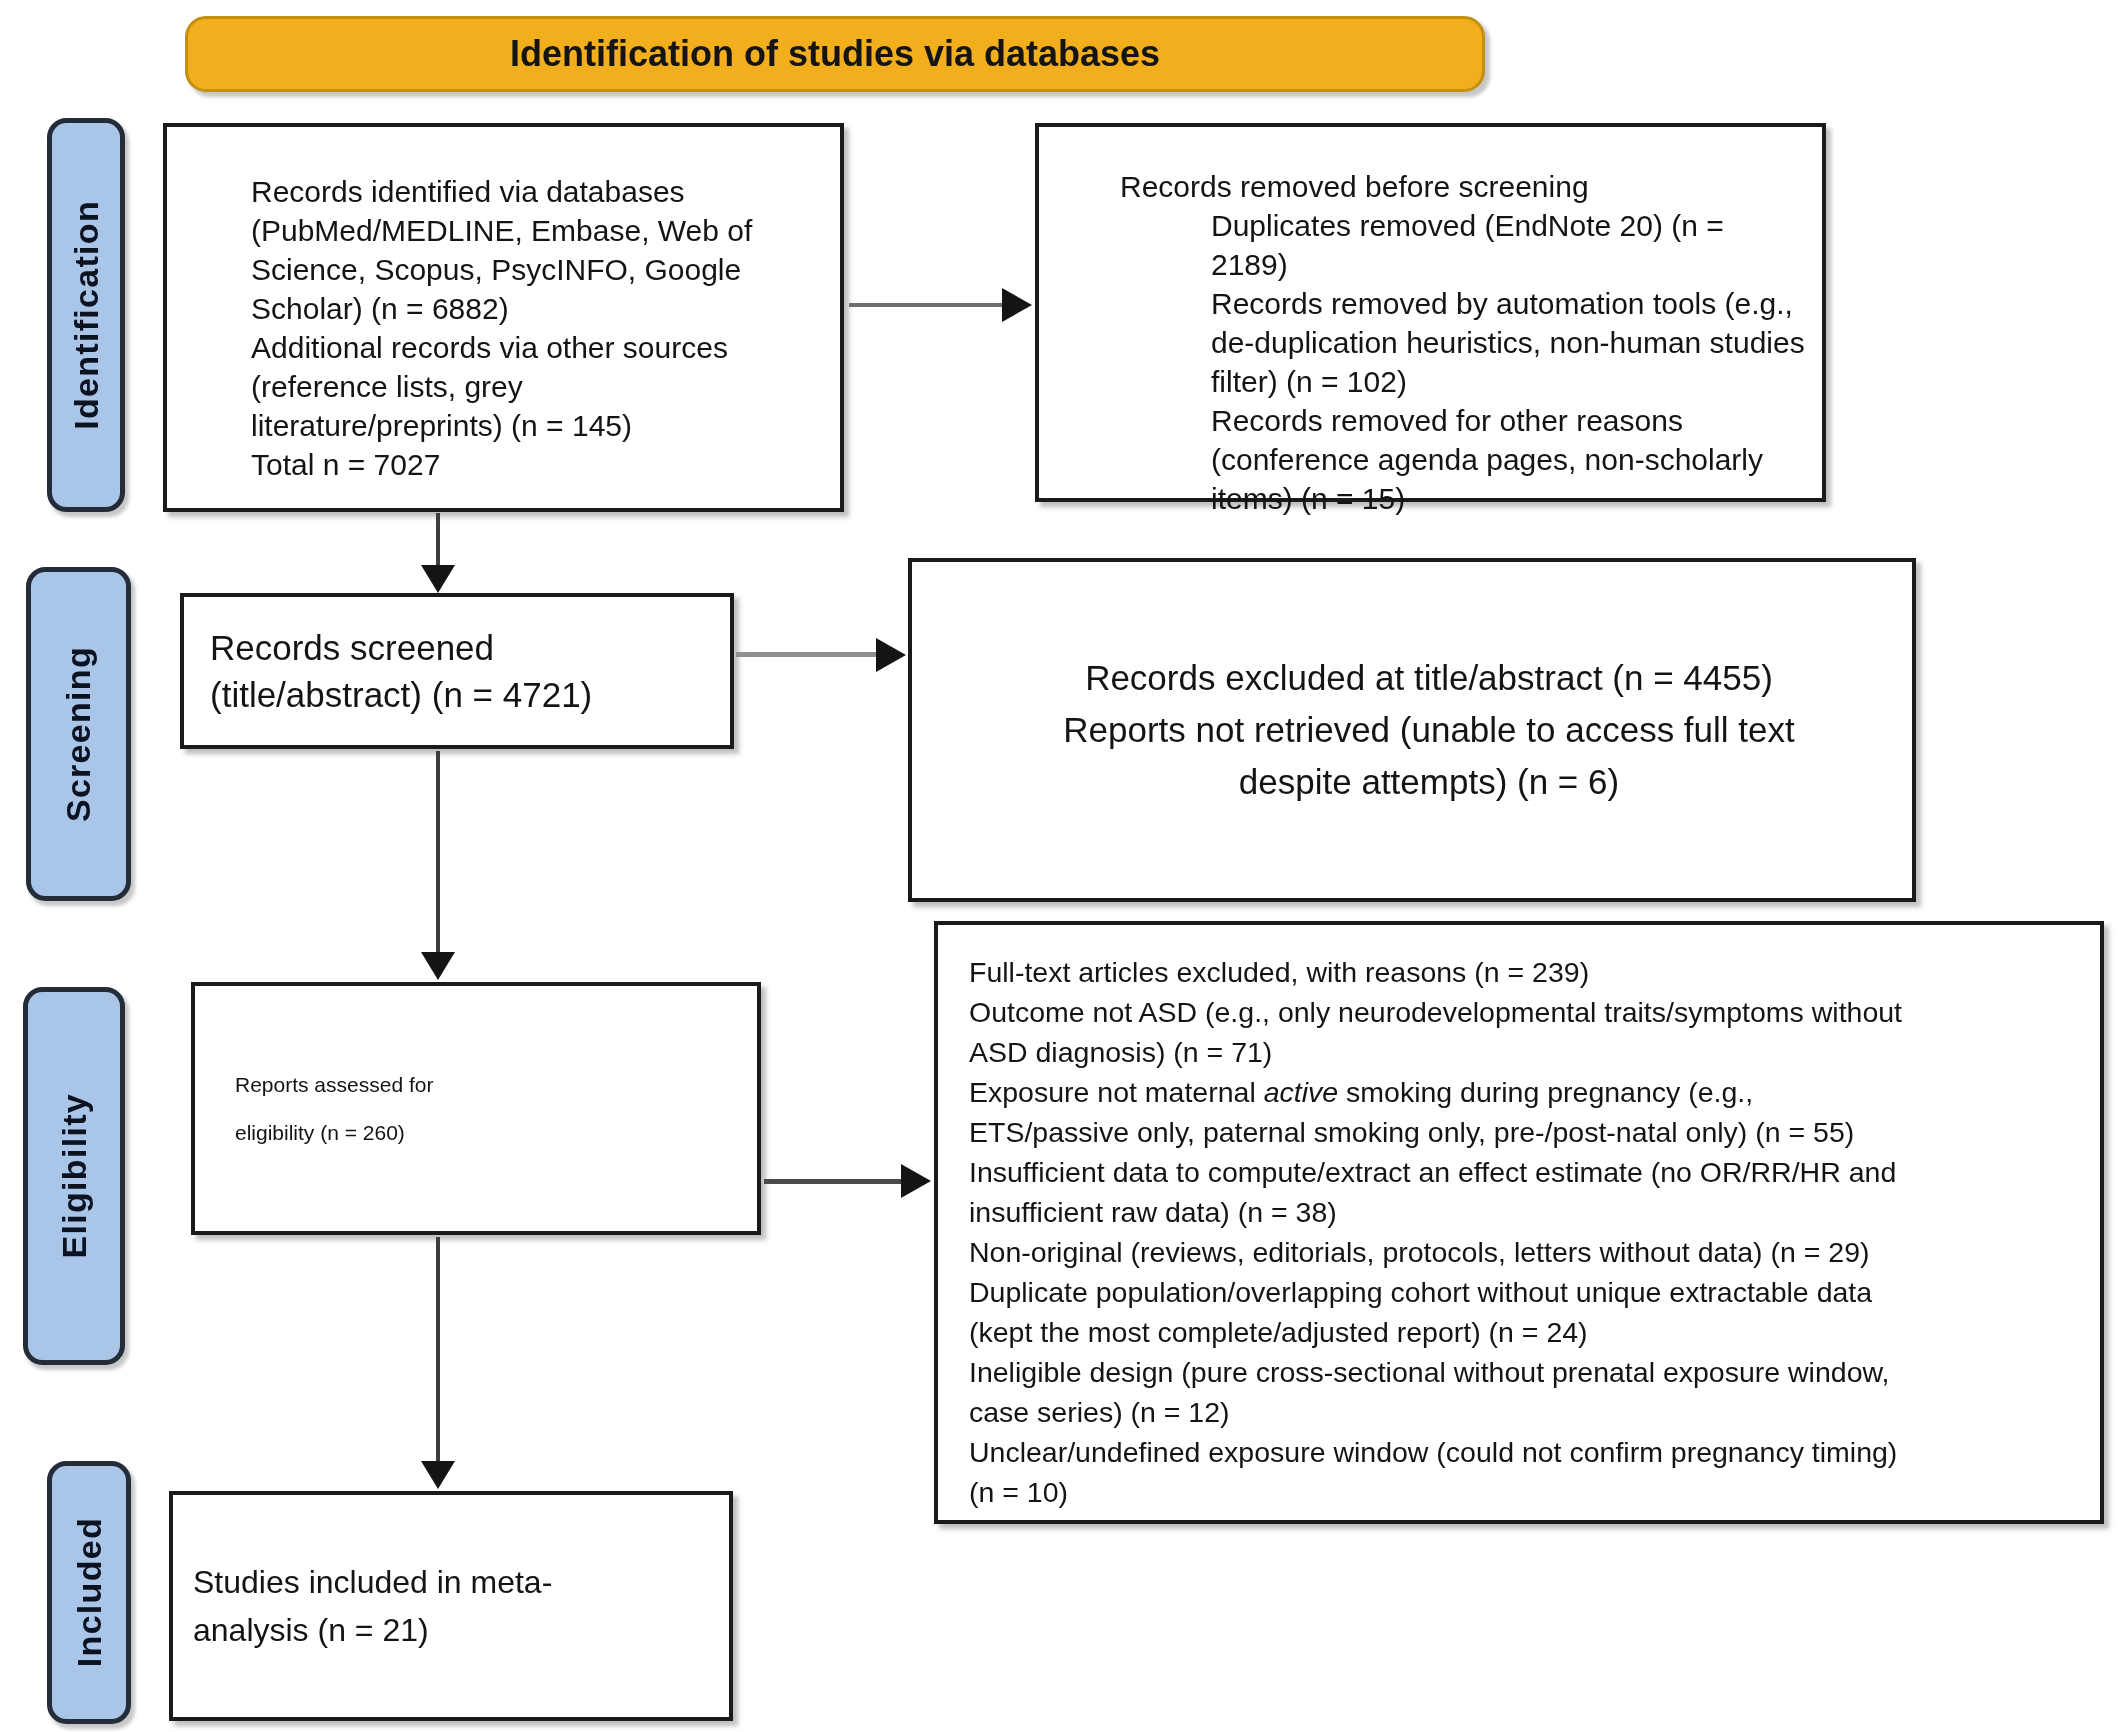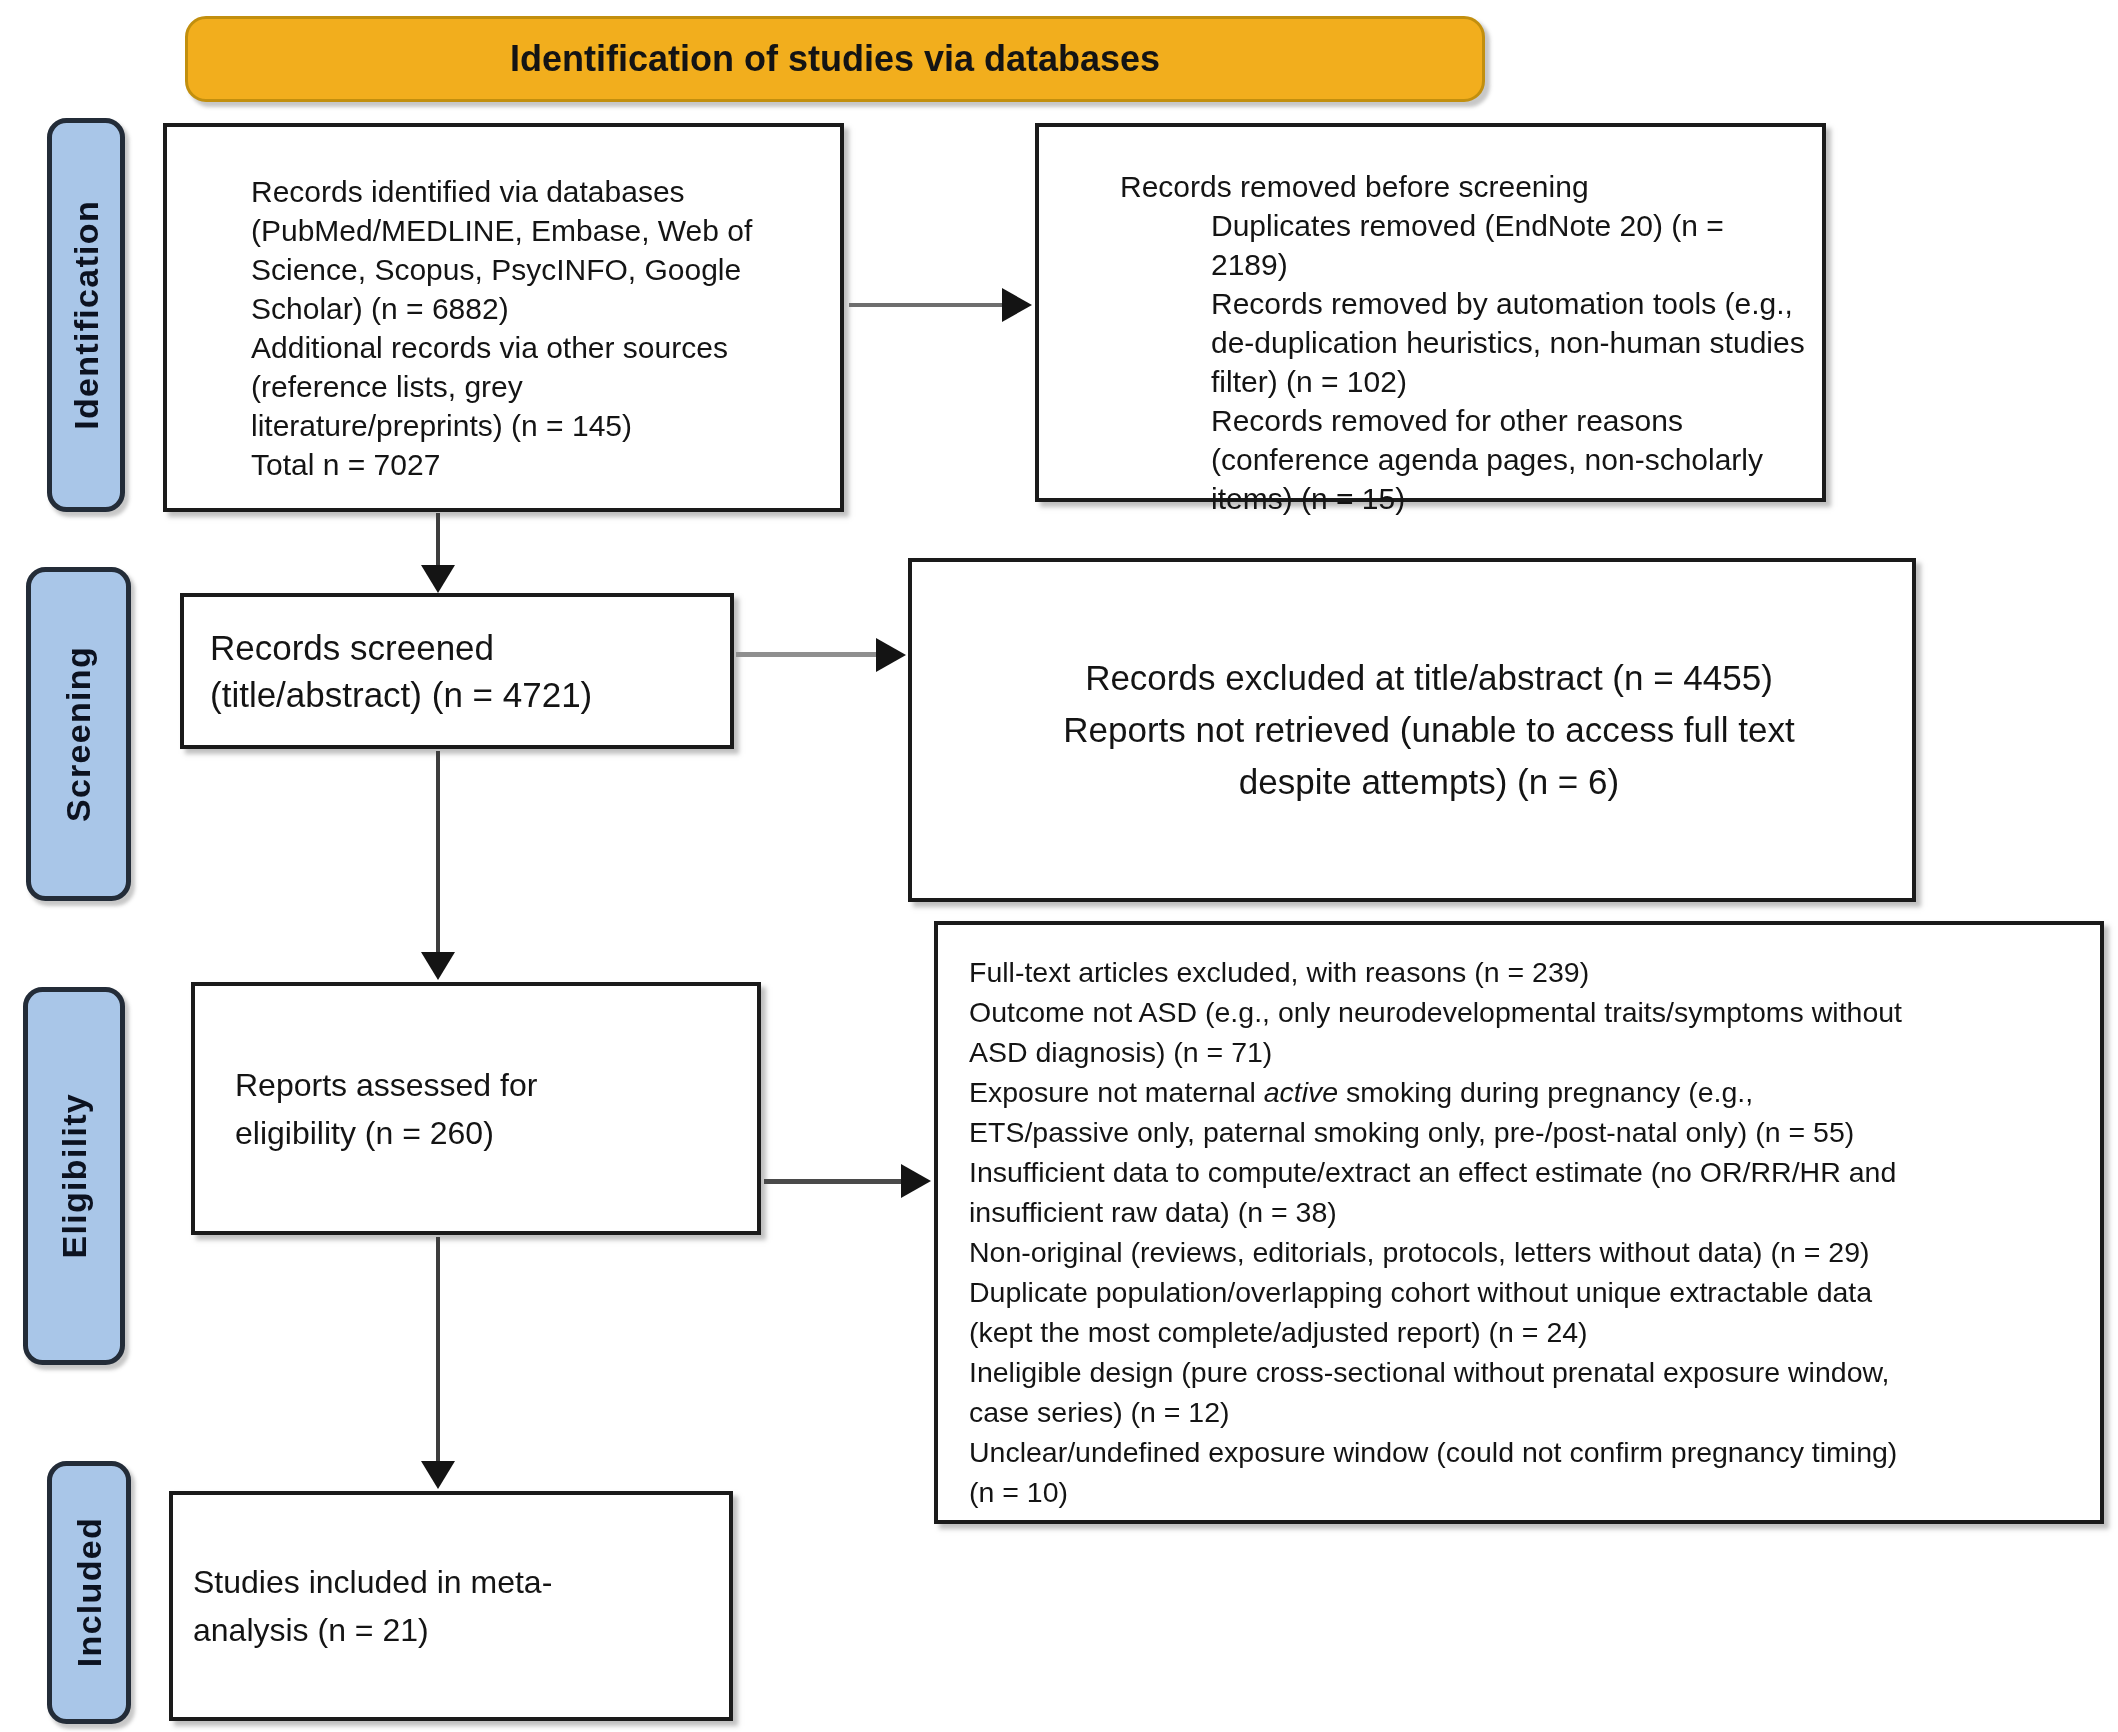--- a/index.html
+++ b/index.html
@@ -9,21 +9,21 @@
     width:2119px;
     height:1732px;
     background:#ffffff;
     font-family:"Liberation Sans", sans-serif;
     color:#141414;
     overflow:hidden;
   }
   
   .banner{
     position:absolute;
-    left:185px; top:16px; width:1300px; height:86px;
+    left:185px; top:16px; width:1300px; height:76px;
     border:3.2px solid #C28F0E;
     border-radius:21px;
     display:flex; align-items:center; justify-content:center;
     font-size:36px; font-weight:bold;
     box-shadow:4.5px 4.5px 3.9px rgba(130,130,130,0.45);
   }
   
   .stage{
     position:absolute;
     border:5.2px solid #232C38;
@@ -69,21 +69,21 @@
     font-size:35px; line-height:47px;
   }
   #box-records-excluded{
     left:908px; top:558px; width:1008px; height:344px;
     padding-left:34px;
     font-size:35px; line-height:52px;text-align:center;
   }
   #box-reports-assessed{
     left:191px; top:982px; width:570px; height:253px;
     padding-left:40px;
-    font-size:32px; line-height:48px;
+    font-size:21px; line-height:48px;
   }
   #box-fulltext-excluded{
     left:934px; top:921px; width:1170px; height:603px;
     padding:27px 13px 0 31px;
     font-size:28.5px; line-height:40px;
   }
   #box-studies-included{
     left:169px; top:1491px; width:564px; height:230px;
     padding-left:20px;
     font-size:32px; line-height:48px;

